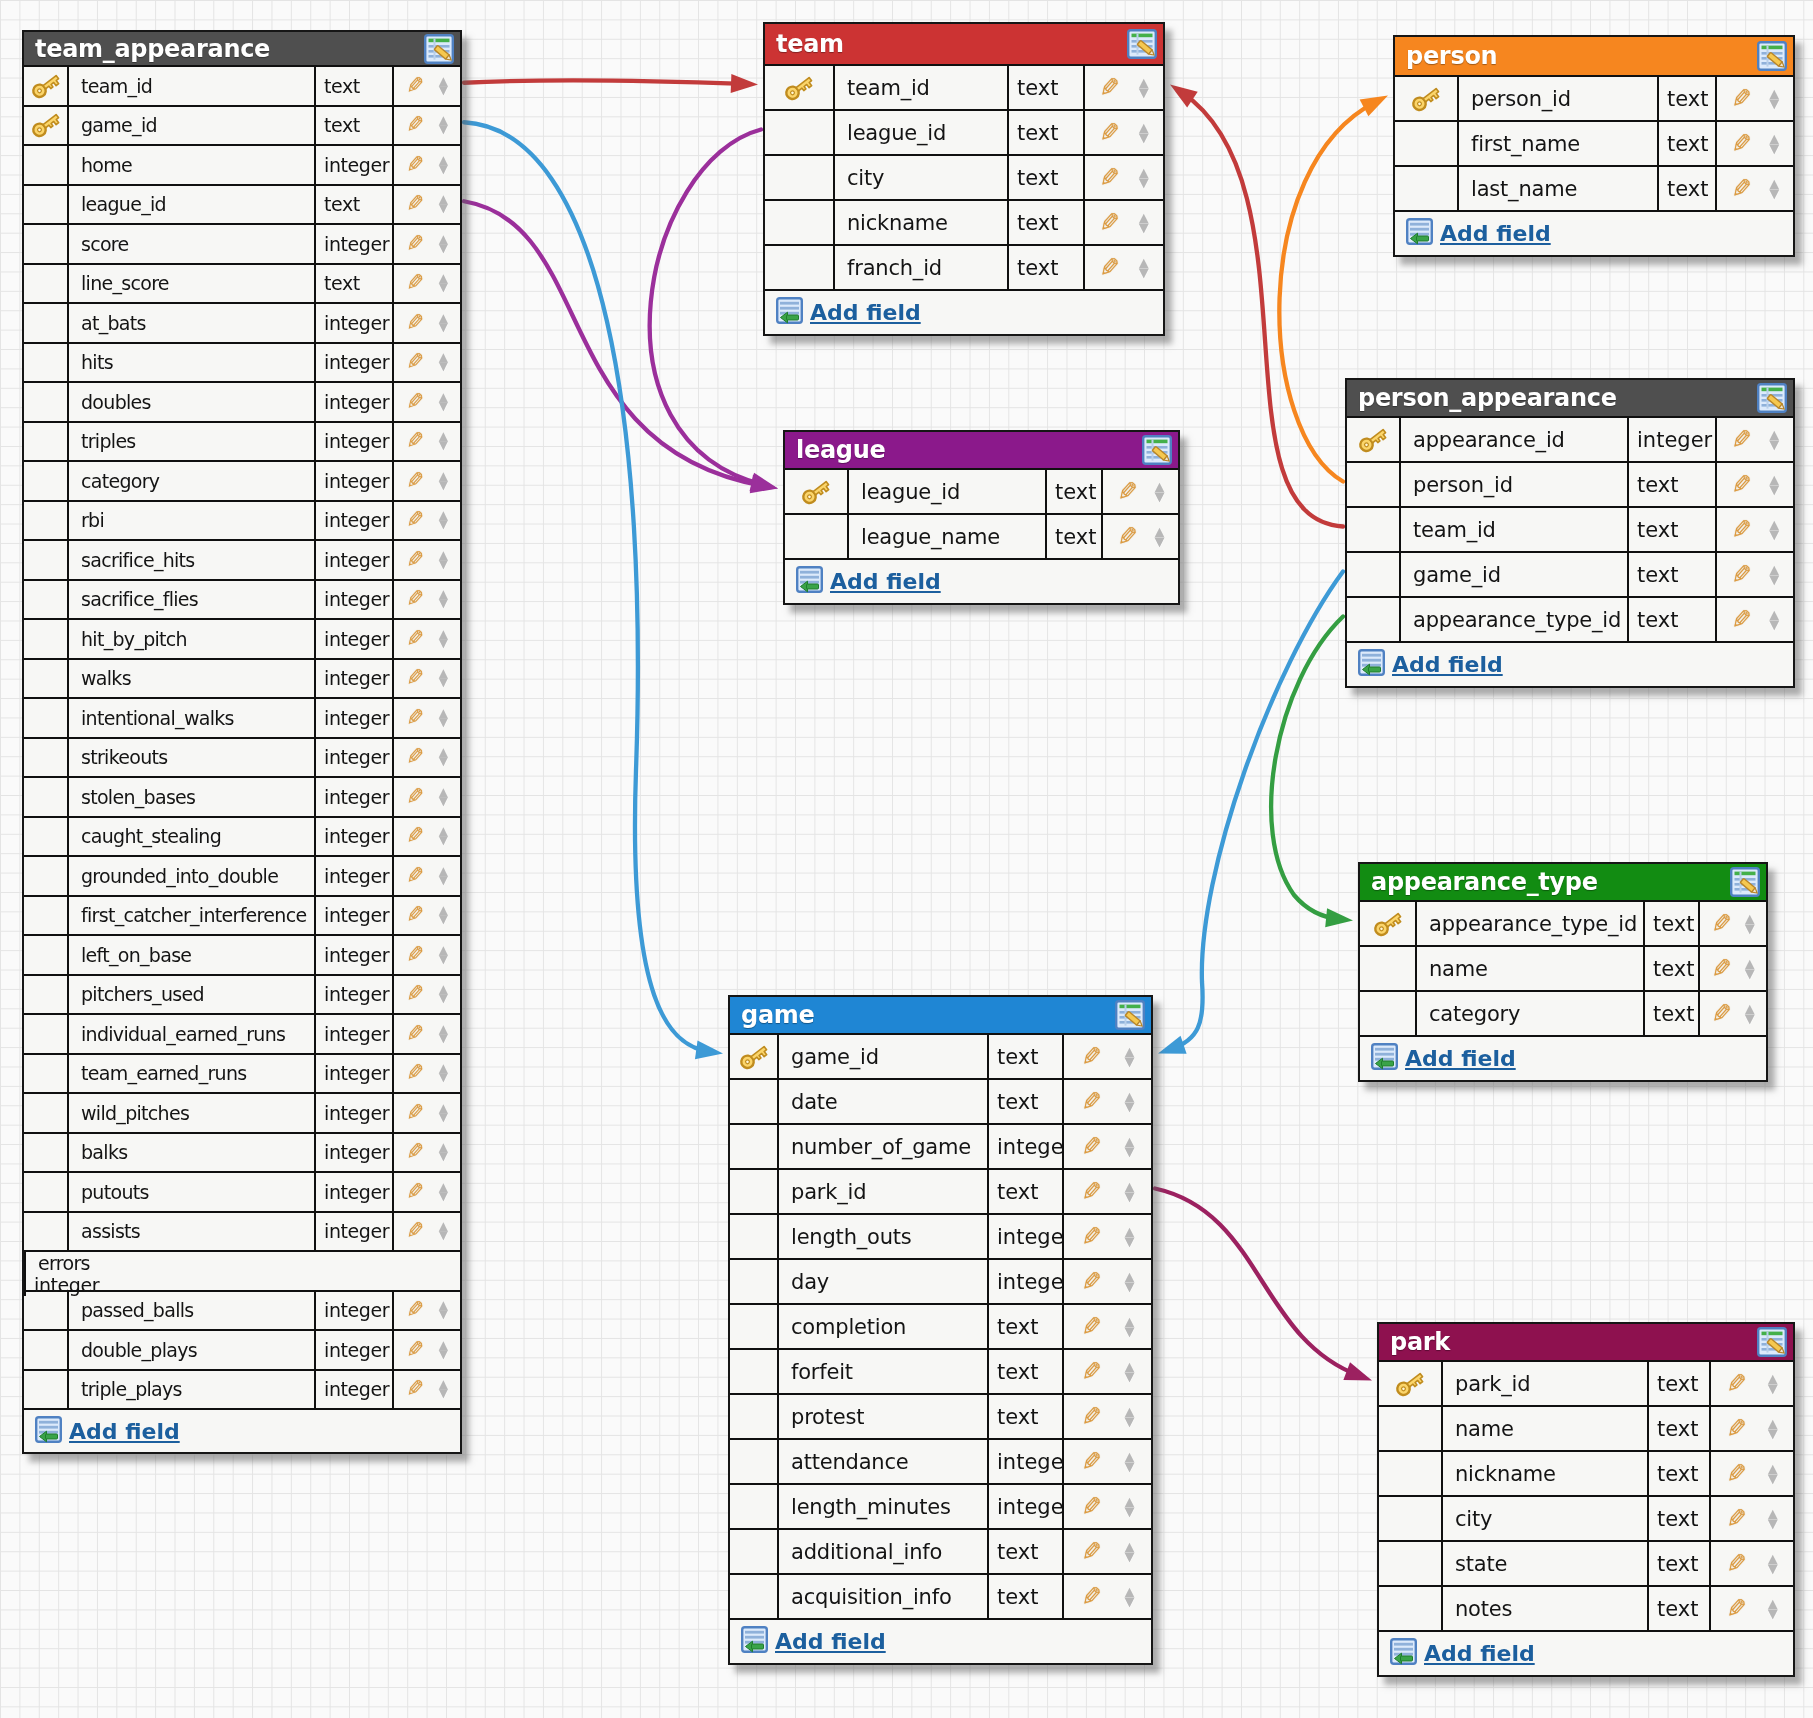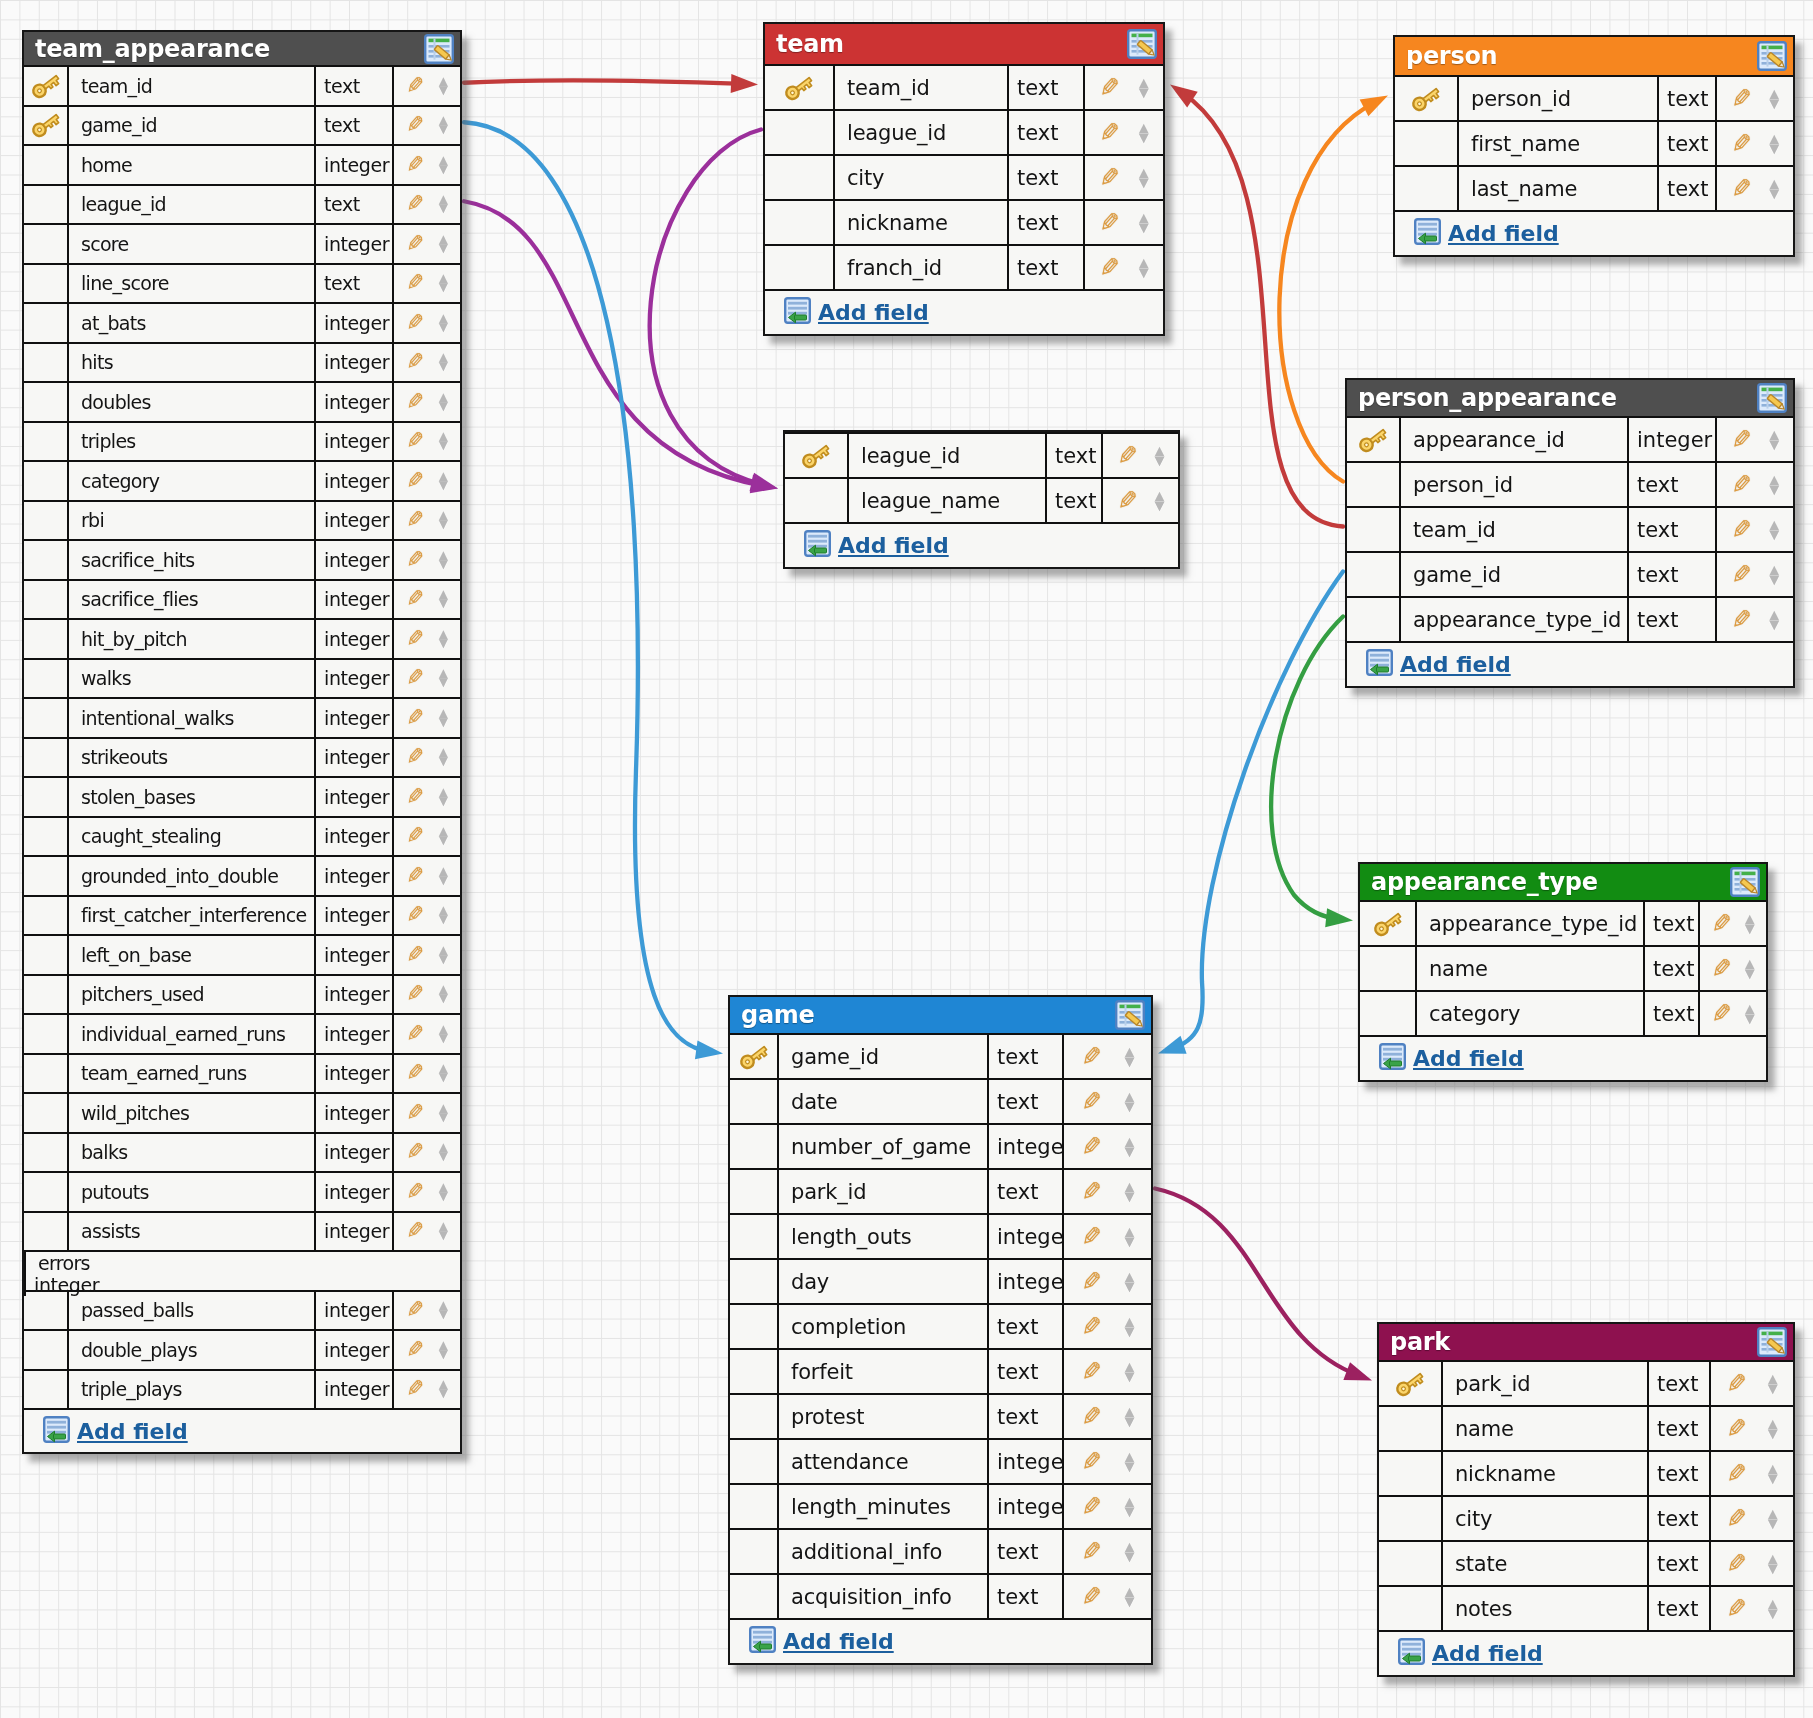--- a/index.html
+++ b/index.html
@@ -27,21 +27,21 @@
   .cell.name{padding-left:12px;font-size:21px;letter-spacing:-0.2px;white-space:nowrap;}
   .cell.type{padding-left:8px;font-size:21px;white-space:nowrap;}
   .cell.action{flex:1;justify-content:space-around;padding:0 5px;}
   .frow.small .cell.name{font-size:19px;letter-spacing:-0.7px;}
   .frow.small .cell.type{font-size:19px;letter-spacing:-0.4px;}
   .pencil{color:#dd9b40;font-size:25px;line-height:1;display:inline-block;transform:scaleX(-1) rotate(3deg);text-shadow:0 0 1px rgba(190,130,40,.6);}
   .frow.small .pencil{font-size:22px;}
   .sorter{display:flex;flex-direction:column;align-items:center;line-height:.74;}
   .tri{color:#b7b7b7;font-size:13px;text-shadow:0 1px 0 #fff;}
   .frow.small .tri{font-size:12px;}
-  .addfield{display:flex;align-items:center;border-top:2px solid #101010;padding-left:19px;box-sizing:border-box;background:#f7f7f5;}
+  .addfield{display:flex;align-items:center;border-top:2px solid #101010;padding-left:11px;box-sizing:border-box;background:#f7f7f5;}
   .aflink{display:flex;align-items:center;gap:7px;cursor:pointer;}
   .aftext{color:#1c5f9e;font-size:22px;font-weight:600;text-decoration:underline;white-space:nowrap;}
 </style>
 </head>
 <body>
 
 <div id="stage">
     <svg id="relations" width="1813" height="1718">
       <g>
         <path d="M 464 82.75 C 560 78 665 81 744.0099039216617 83.97349100780447" fill="none" stroke="#c23b3b" stroke-width="4.3" stroke-linecap="round"></path>
@@ -706,20 +706,37 @@
               <rect x="4" y="9.8" width="19" height="2.8" fill="#8fb1da"></rect>
               <rect x="4" y="14.8" width="19" height="2.8" fill="#8fb1da"></rect>
               <polygon points="4.5,20.5 11.5,15.2 11.5,25.8" fill="#3aa348" stroke="#1e7d2c" stroke-width="1"></polygon>
               <rect x="10.5" y="18" width="12" height="5" rx="1" fill="#3aa348" stroke="#1e7d2c" stroke-width="1"></rect>
             </svg></span>
           <span class="aftext">Add field</span>
         </span>
       </div>
     </div>
     <div class="card" style="left: 783px; top: 430px; width: 397px;">
+      <div class="card-head" style="background: rgb(139, 25, 139); height: 36px;">
+        <span class="card-title">league</span>
+        <span class="tbl-edit">
+          <svg width="30" height="30" viewBox="0 0 30 30">
+            <rect x="1.2" y="1.2" width="27.6" height="27.6" rx="2.5" fill="#dceafb" stroke="#4f81c2" stroke-width="2.4"></rect>
+            <rect x="4.5" y="4.6" width="21" height="3.6" fill="#44b04a"></rect>
+            <rect x="4.5" y="11" width="21" height="2.6" fill="#8fb1da"></rect>
+            <rect x="4.5" y="16" width="21" height="2.6" fill="#8fb1da"></rect>
+            <rect x="4.5" y="21" width="21" height="2.6" fill="#8fb1da"></rect>
+            <rect x="9.5" y="4.6" width="2" height="21" fill="#b9d0ea"></rect>
+            <g transform="rotate(40 19 19)">
+              <rect x="10" y="16.5" width="15" height="5.5" rx="1" fill="#f5c84f" stroke="#b8862a" stroke-width="1.4"></rect>
+              <polygon points="25,16.5 29.8,19.2 25,22" fill="#f0e6cf" stroke="#b8862a" stroke-width="1.2"></polygon>
+            </g>
+          </svg>
+        </span>
+      </div>
       <div class="frow" style="height: 45px;">
         <span class="cell key" style="width: 62px;">
           <span class="keyicon"><svg width="34" height="30" viewBox="0 0 34 30">
               <g transform="rotate(-38 15 17)">
                 <circle cx="8.5" cy="18" r="6.2" fill="#fbd56b" stroke="#c08c1e" stroke-width="2.4"></circle>
                 <circle cx="8.5" cy="18" r="1.9" fill="#fff6d8" stroke="#c08c1e" stroke-width="1.2"></circle>
                 <path d="M14.5 16.2 L31 16.2 L31 20.2 L28 20.2 L28 24.2 L24.8 24.2 L24.8 20.2 L21.5 20.2 L21.5 23.2 L18.8 23.2 L18.8 20.2 L14.5 20.2 Z" fill="#fbd56b" stroke="#c08c1e" stroke-width="1.6" stroke-linejoin="round"></path>
               </g>
             </svg></span>
         </span>

